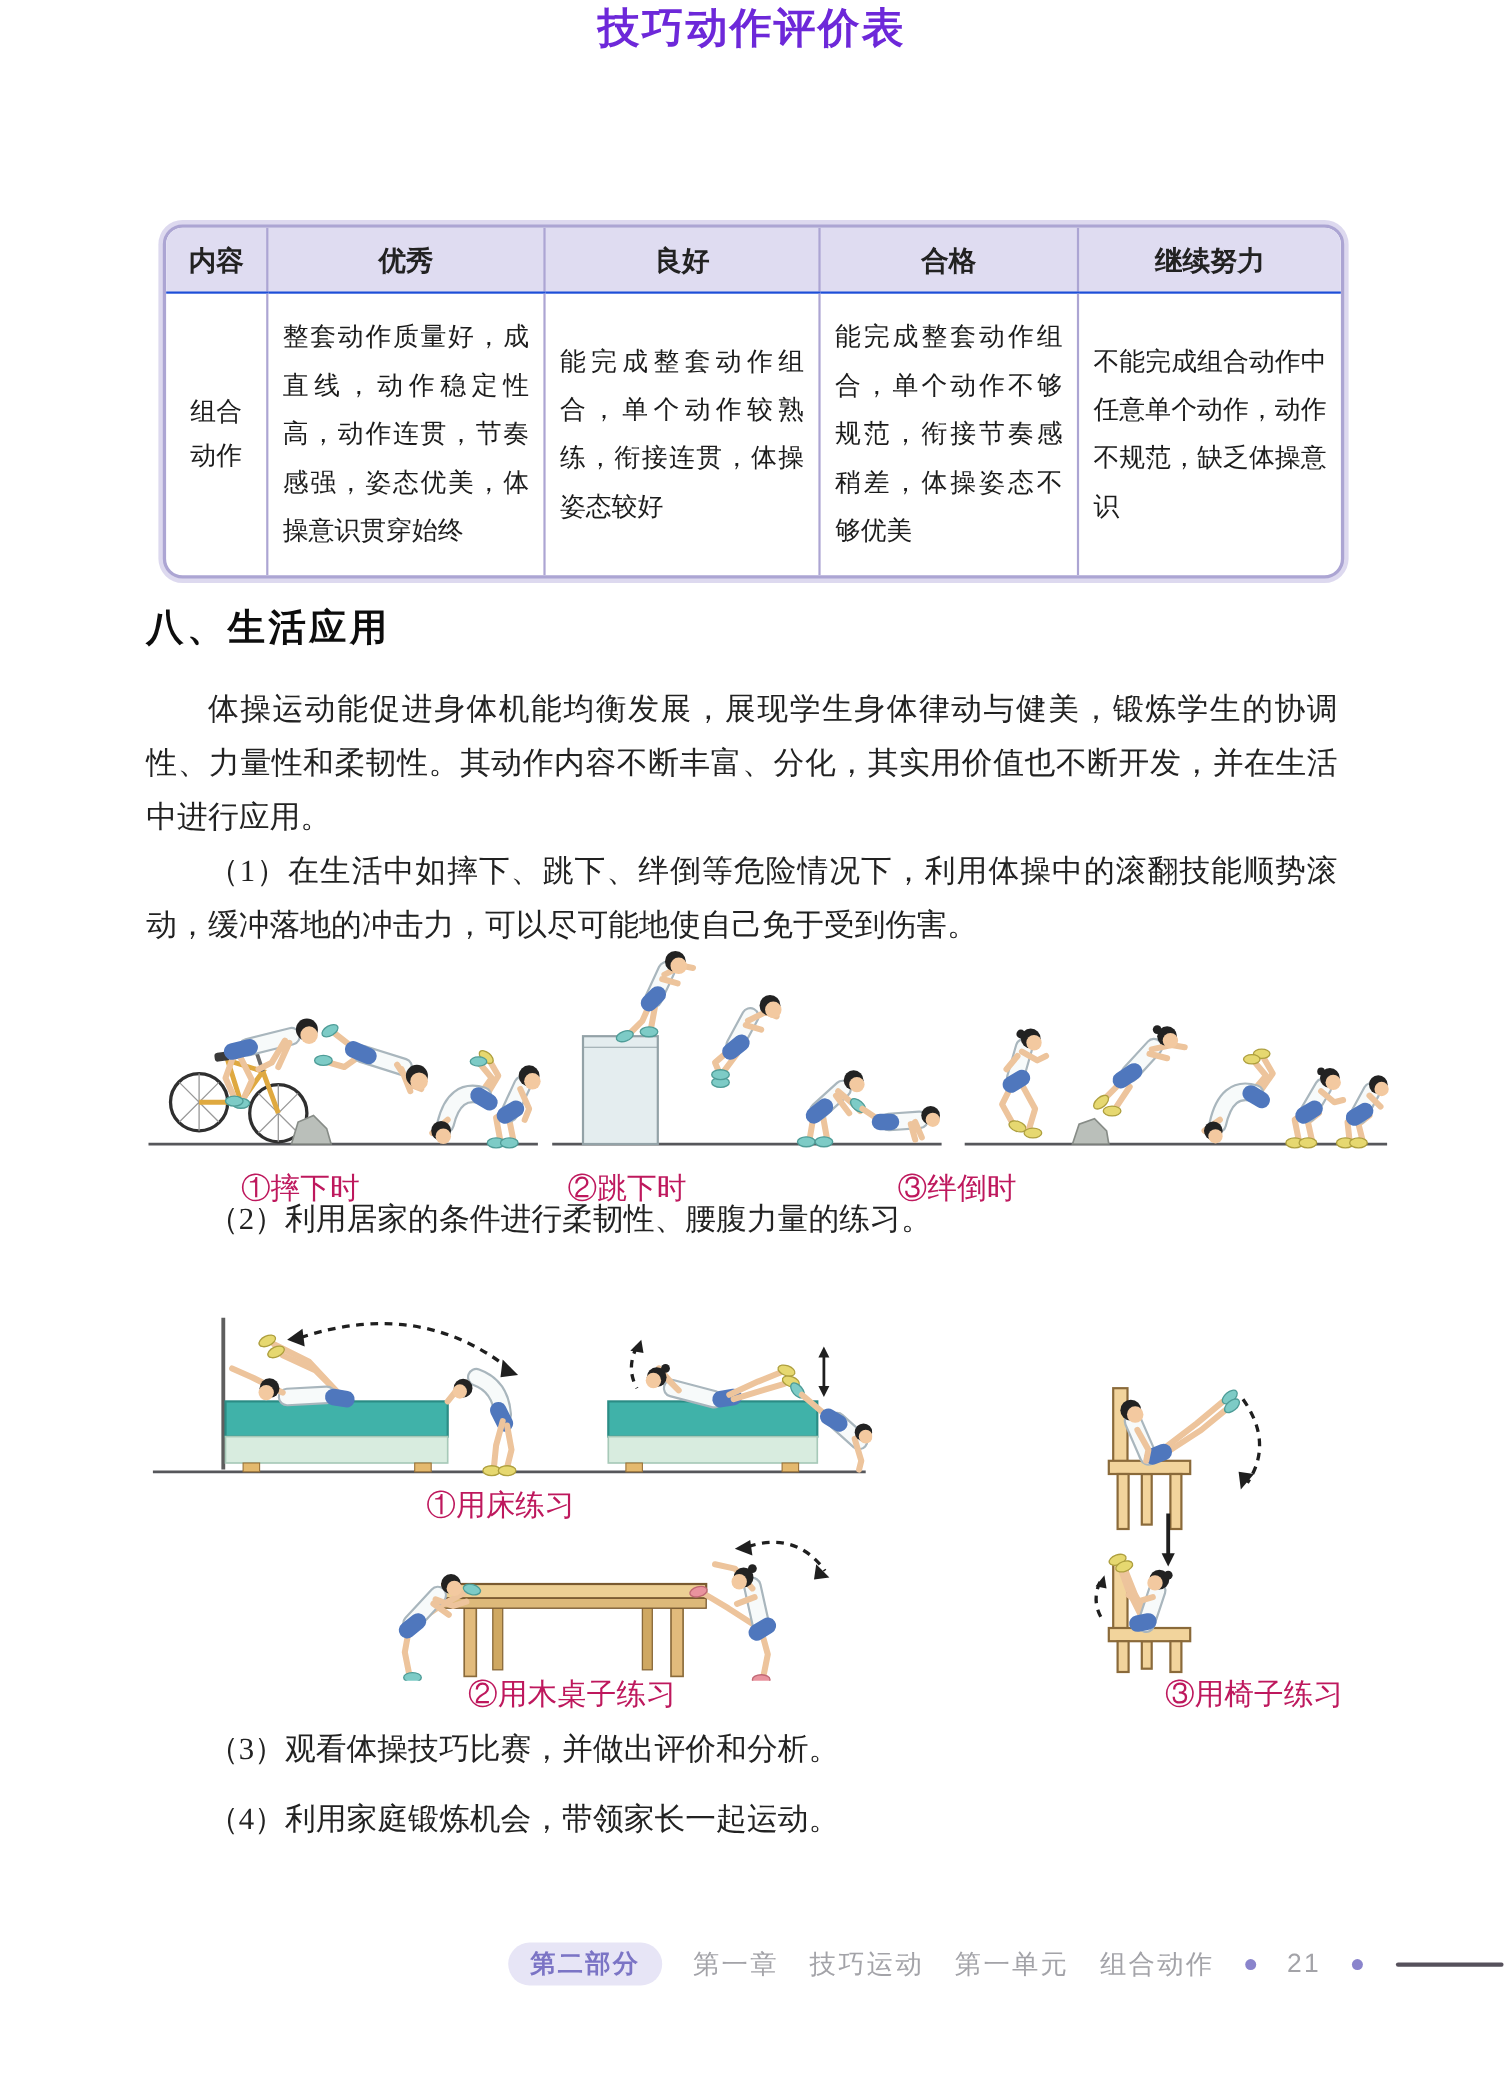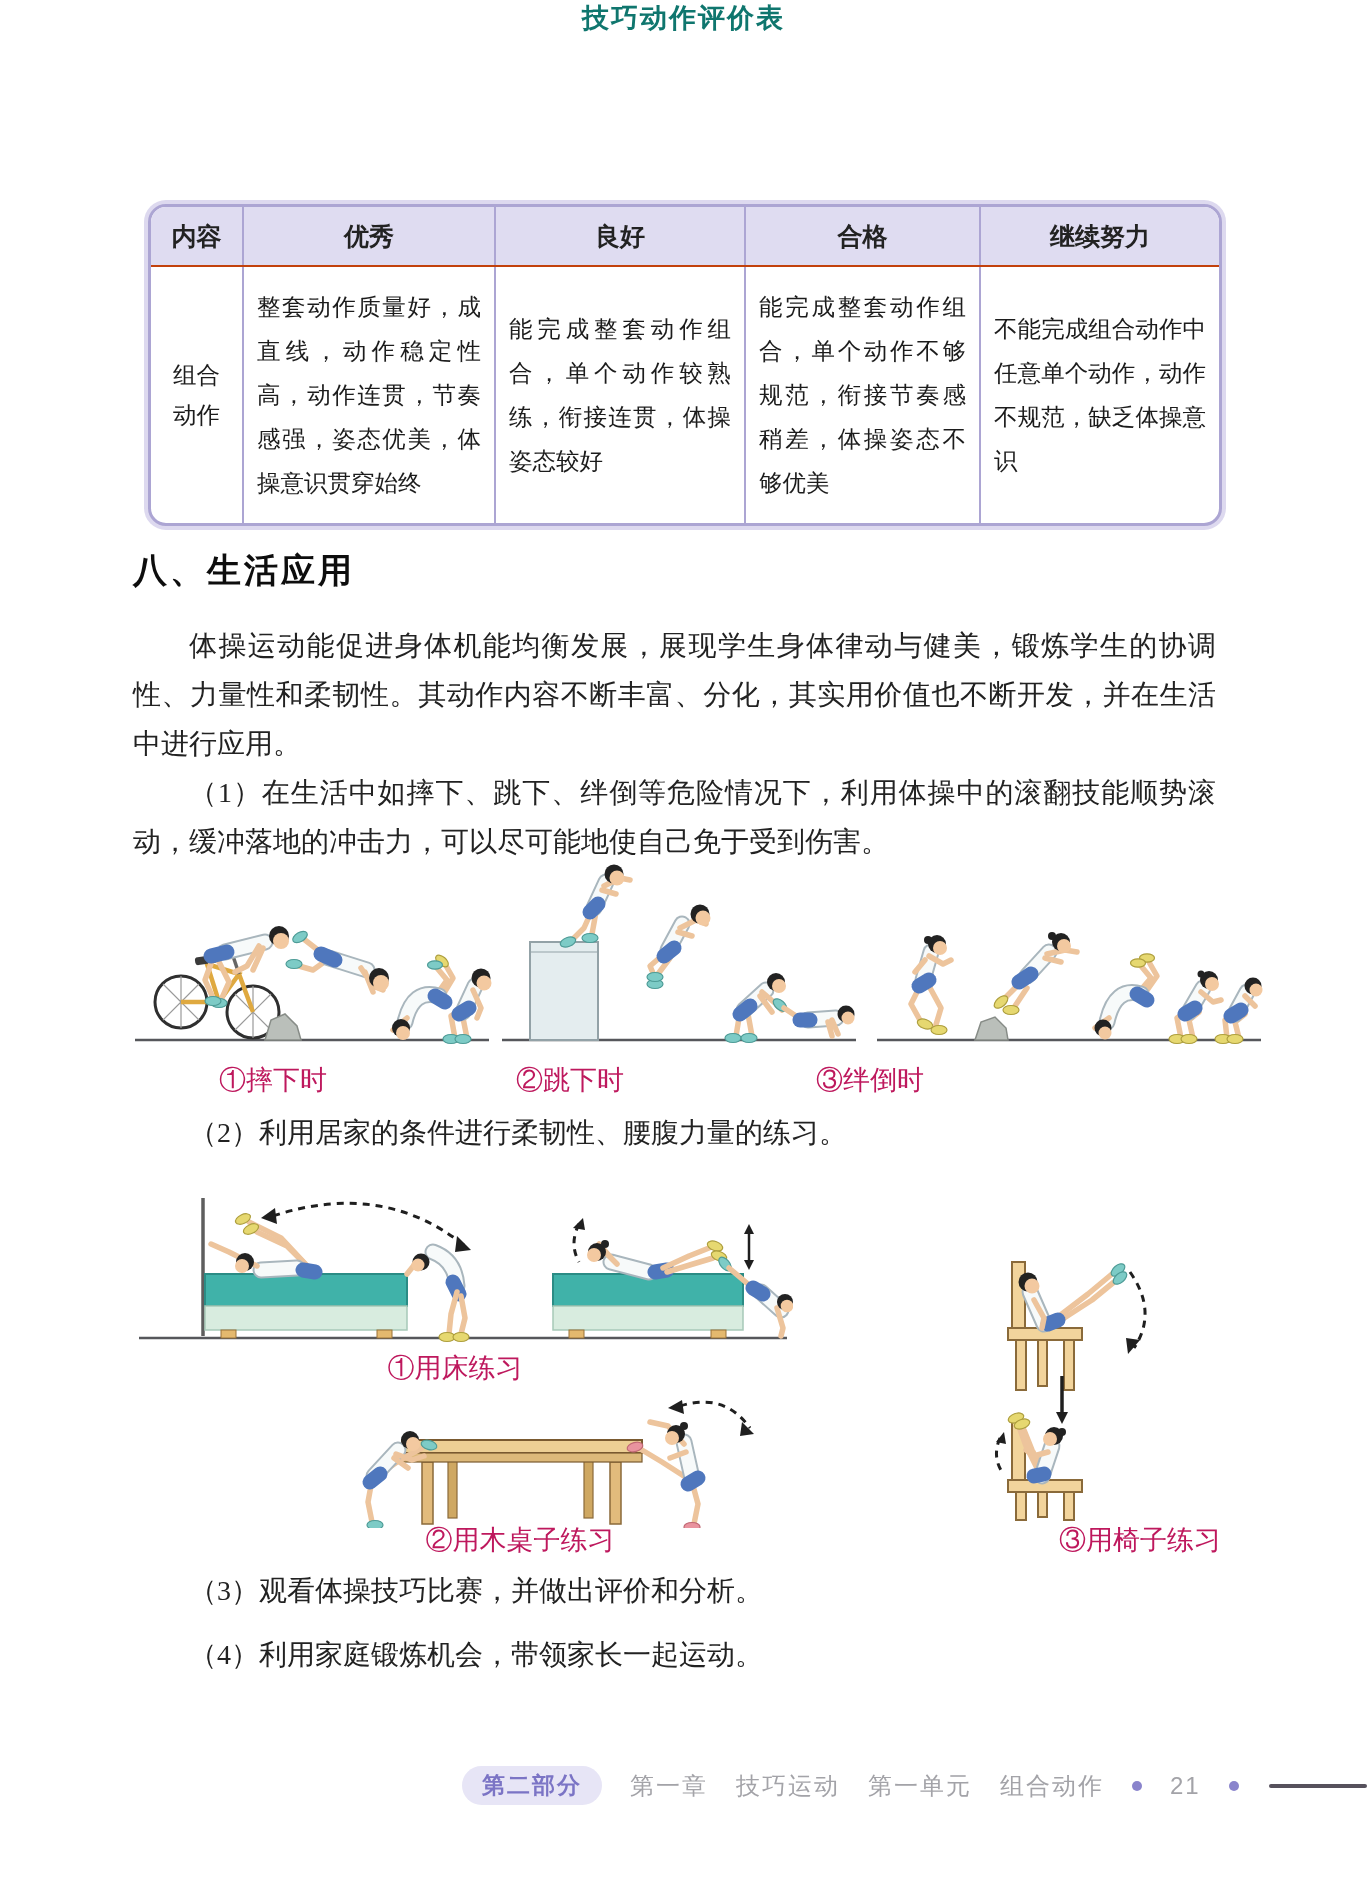--- a/index.html
+++ b/index.html
@@ -1,44 +1,44 @@
 <!DOCTYPE html>
 <html><head>
 <meta charset="utf-8">
 <style>
   html,body{margin:0;padding:0;}
   body{width:1367px;height:1885px;background:#ffffff;position:relative;
        font-family:"Liberation Serif","DejaVu Serif",serif;color:#222;}
   .abs{position:absolute;}
 
   
-  .doc-title{left:0;top:124;width:1367px;text-align:center;font-size:27px;font-weight:bold;
-             color:#0f766e;font-family:"Liberation Sans","DejaVu Sans",sans-serif;letter-spacing:2px;}
+  .doc-title{left:0;top:124;width:1367px;text-align:center;font-size:38px;font-weight:bold;
+             color:#6d28d9;font-family:"Liberation Sans","DejaVu Sans",sans-serif;letter-spacing:2px;}
 
   
   .eval-wrap{left:148px;top:204px;width:1068px;border:3px solid #aca5d3;border-radius:18px;
              box-shadow:0 0 0 4px #ddd9ef;overflow:hidden;background:#fff;}
   table.eval{border-collapse:collapse;width:100%;table-layout:fixed;}
   table.eval th{background:#dfdcf1;font-family:"Liberation Sans","DejaVu Sans",sans-serif;
                 font-size:25px;font-weight:bold;color:#222;height:56px;
-                border-bottom:2px solid #c2410c;border-left:2px solid #aca5d3;}
+                border-bottom:2px solid #1d4ed8;border-left:2px solid #aca5d3;}
   table.eval th:first-child{border-left:none;}
   table.eval td{border-left:2px solid #aca5d3;vertical-align:middle;height:240px;
                 font-size:23.5px;line-height:44px;color:#1c1c1c;padding:8px 13px;
                 text-align:justify;}
   table.eval td:first-child{border-left:none;text-align:center;padding:8px 15px;line-height:40px;}
 
   
   .sec-head{left:133px;top:548px;font-size:34px;font-weight:bold;color:#0d0d0d;
             font-family:"Liberation Sans","DejaVu Sans",sans-serif;letter-spacing:3px;}
   .body-text{font-size:28px;line-height:49px;color:#222;text-align:justify;}
   .body-text p{margin:0;text-indent:2em;}
   .p-intro{left:133px;top:621px;width:1083px;}
   .p-item1{left:133px;top:768px;width:1083px;}
-  .p-item2{left:133px;top:1108px;width:1083px;}
+  .p-item2{left:133px;top:1084px;width:1083px;}
   .p-item3{left:133px;top:1566px;width:1083px;}
   .p-item4{left:133px;top:1630px;width:1083px;}
 
   
   .cap{font-size:27px;color:#be185d;text-align:center;}
   .cap1{left:133px;top:1062px;width:280px;}
   .cap2{left:430px;top:1062px;width:280px;}
   .cap3{left:730px;top:1062px;width:280px;}
   .capbed{left:283px;top:1350px;width:344px;}
   .captab{left:330px;top:1522px;width:380px;}

